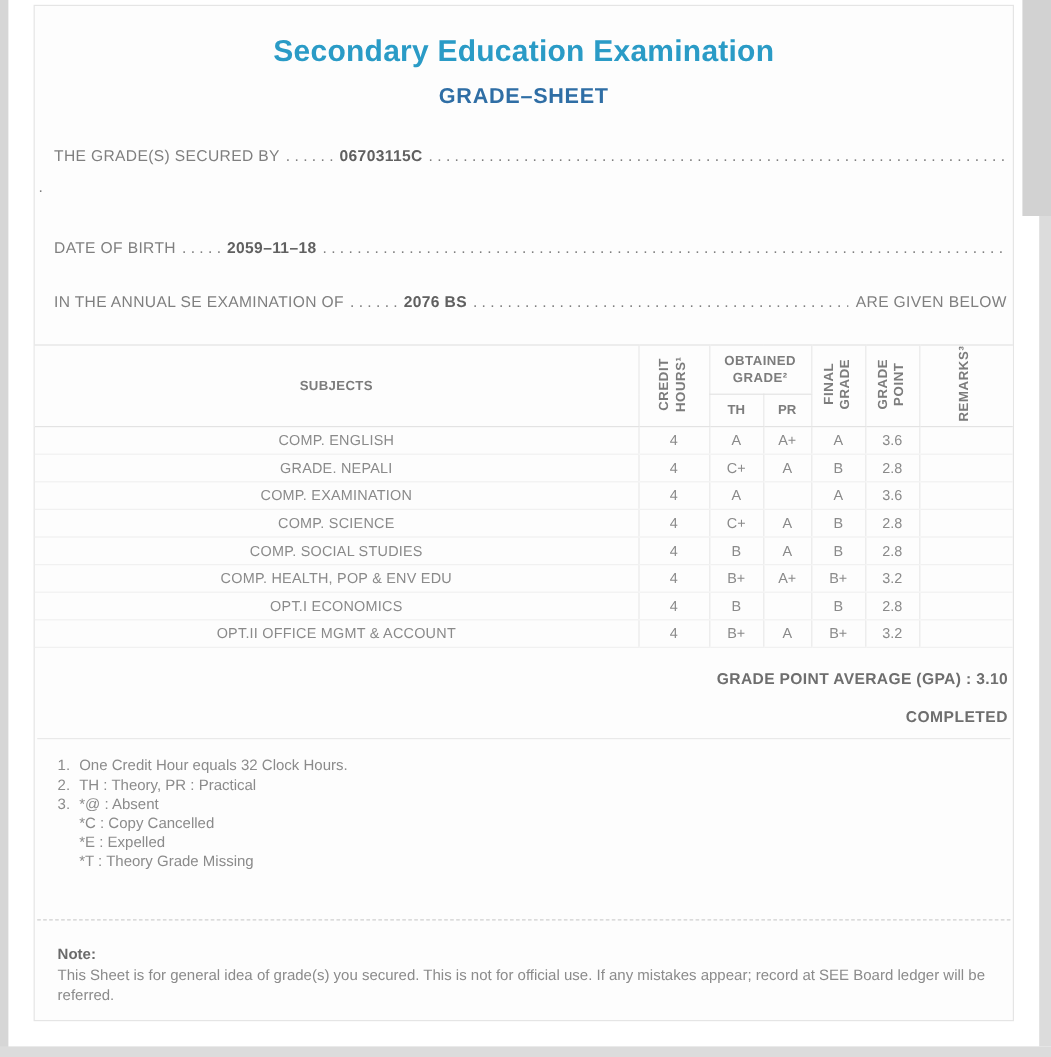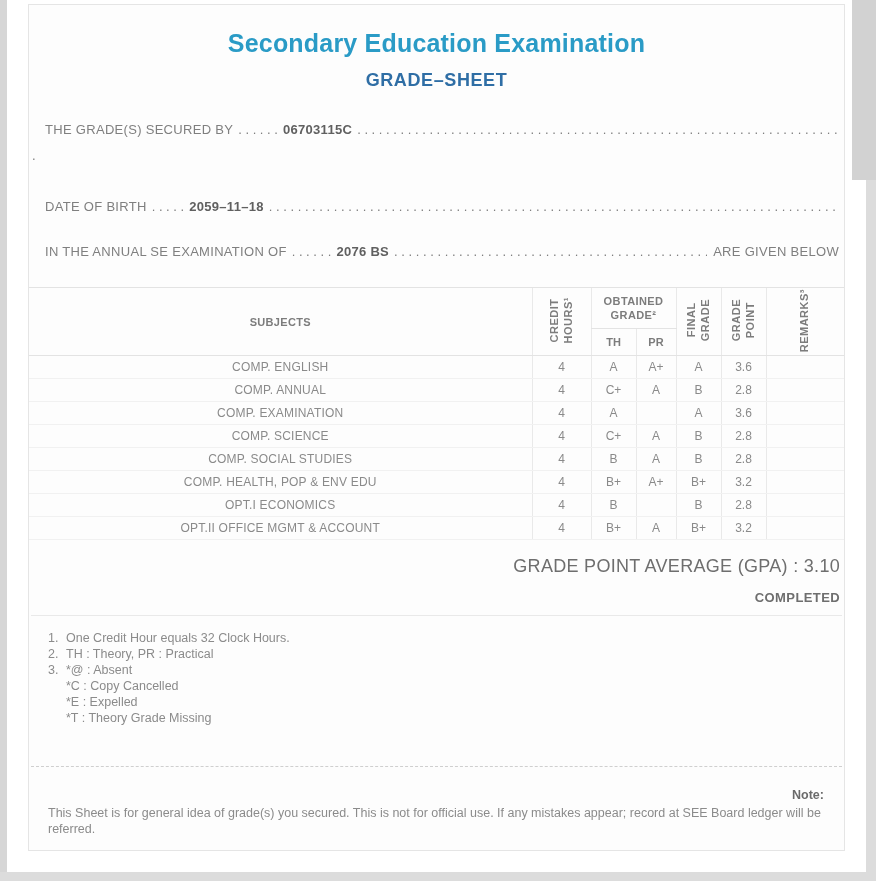--- a/index.html
+++ b/index.html
@@ -59,37 +59,37 @@
   }
   th.obtained{height:40px;white-space:pre-line;line-height:14px;letter-spacing:.4px;}
   tr.subhead th{height:26px;border-top:1px solid #e9e9e9;}
   table.grades tbody td{
     height:22px;border-bottom:1px solid #f1f1f1;text-align:center;padding:0;
   }
   td.subject{text-align:left;padding-left:10px;letter-spacing:.2px;}
 
   .gpa-line{
     margin:17px 4px 0 0;text-align:right;
-    font-size:18px;font-weight:normal;color:#6e6e6e;letter-spacing:.3px;line-height:18px;
+    font-size:13px;font-weight:bold;color:#6e6e6e;letter-spacing:.3px;line-height:18px;
   }
   .status-line{
     margin:14px 4px 0 0;text-align:right;
     font-size:13px;font-weight:bold;color:#6e6e6e;letter-spacing:.4px;line-height:18px;
   }
   .sep-solid{border:none;border-top:1px solid #e9e9e9;margin:8px 2px 0 2px;}
 
   .footnotes{margin:14px 0 0 19px;font-size:12.5px;color:#8b8b8b;line-height:16px;}
   .fn-row{display:flex;}
   .fn-row .marker{flex:none;width:18px;}
   .fn-row .fn-text{flex:none;}
 
   .sep-dashed{border:none;border-top:1px dashed #cfcfcf;margin:40px 2px 0 2px;}
 
   .note{margin:20px 20px 0 19px;font-size:12.5px;line-height:16px;}
-  .note-heading{font-weight:bold;color:#6a6a6a;text-align:right;}
+  .note-heading{font-weight:bold;color:#6a6a6a;}
   .note-body{margin-top:2px;color:#8b8b8b;}
 </style>
 </head>
 <body>
 
 <div class="strip-left"></div>
 <div class="scroll-track"></div>
 <div class="scroll-thumb"></div>
 <div class="strip-bottom"></div>
 
@@ -155,21 +155,21 @@
       <tr>
         <td class="subject">COMP. ENGLISH</td>
         <td class="vcell">4</td>
         <td class="vcell">A</td>
         <td class="vcell">A+</td>
         <td class="vcell">A</td>
         <td class="vcell">3.6</td>
         <td class="vcell"></td>
       </tr>
       <tr>
-        <td class="subject">COMP. ANNUAL</td>
+        <td class="subject">GRADE. NEPALI</td>
         <td class="vcell">4</td>
         <td class="vcell">C+</td>
         <td class="vcell">A</td>
         <td class="vcell">B</td>
         <td class="vcell">2.8</td>
         <td class="vcell"></td>
       </tr>
       <tr>
         <td class="subject">COMP. EXAMINATION</td>
         <td class="vcell">4</td>

